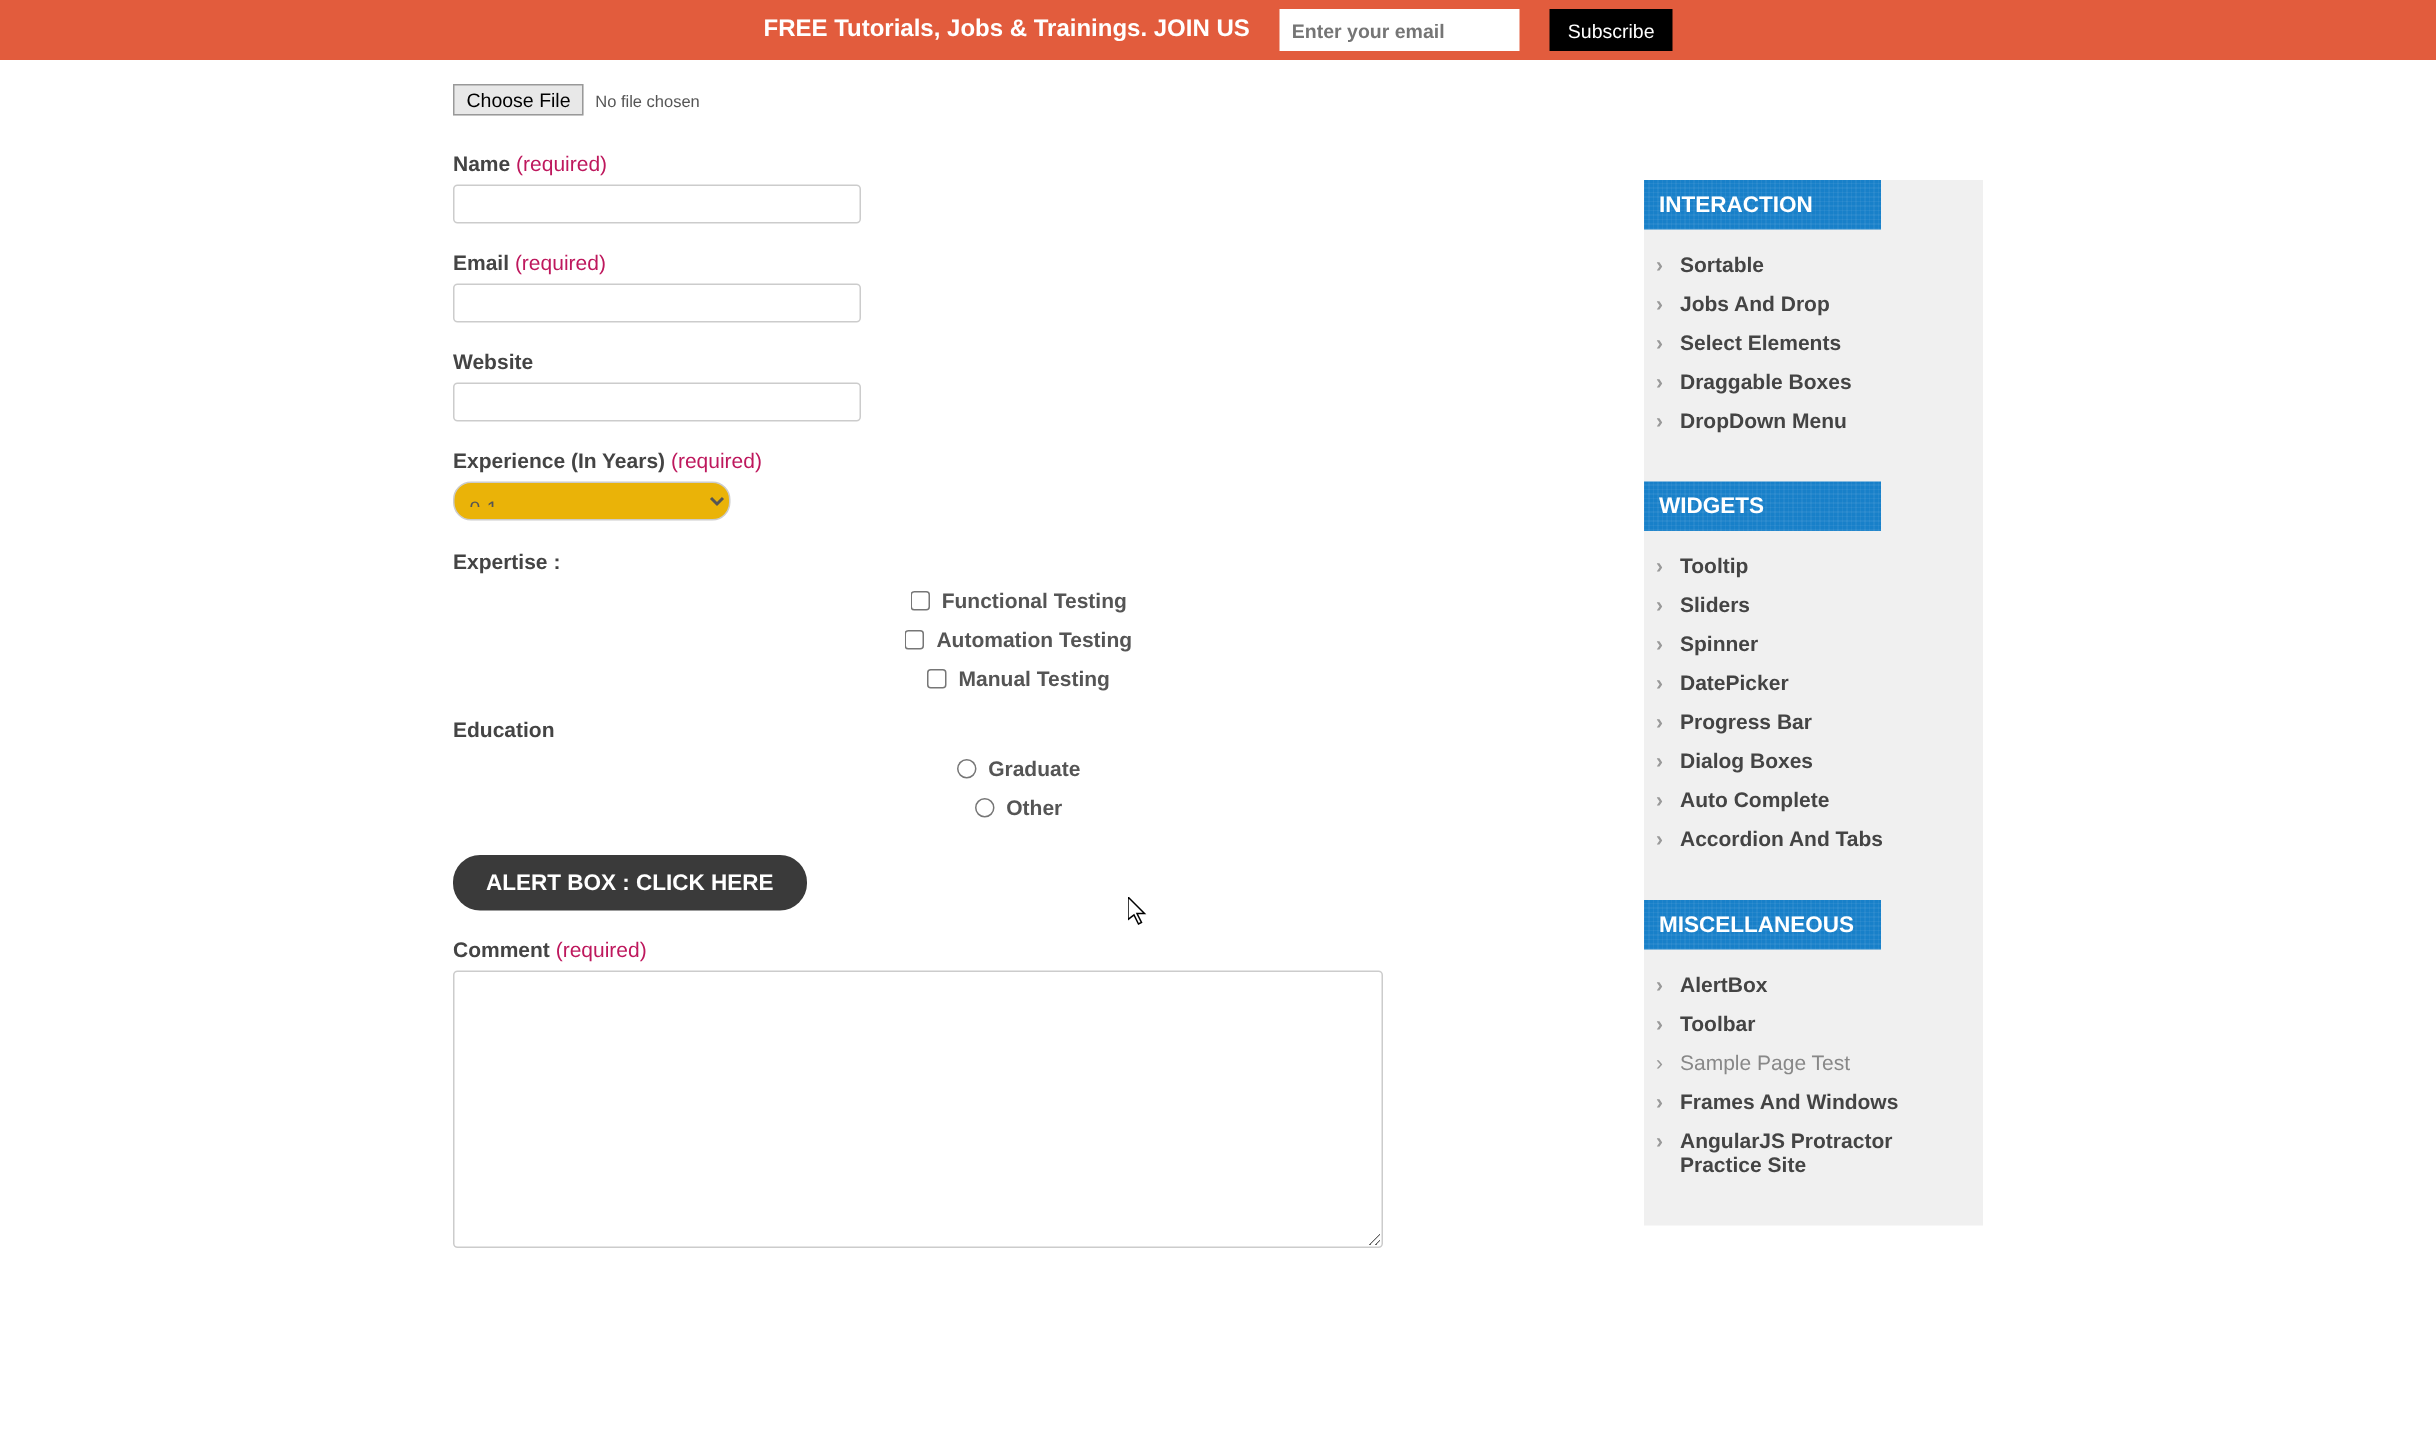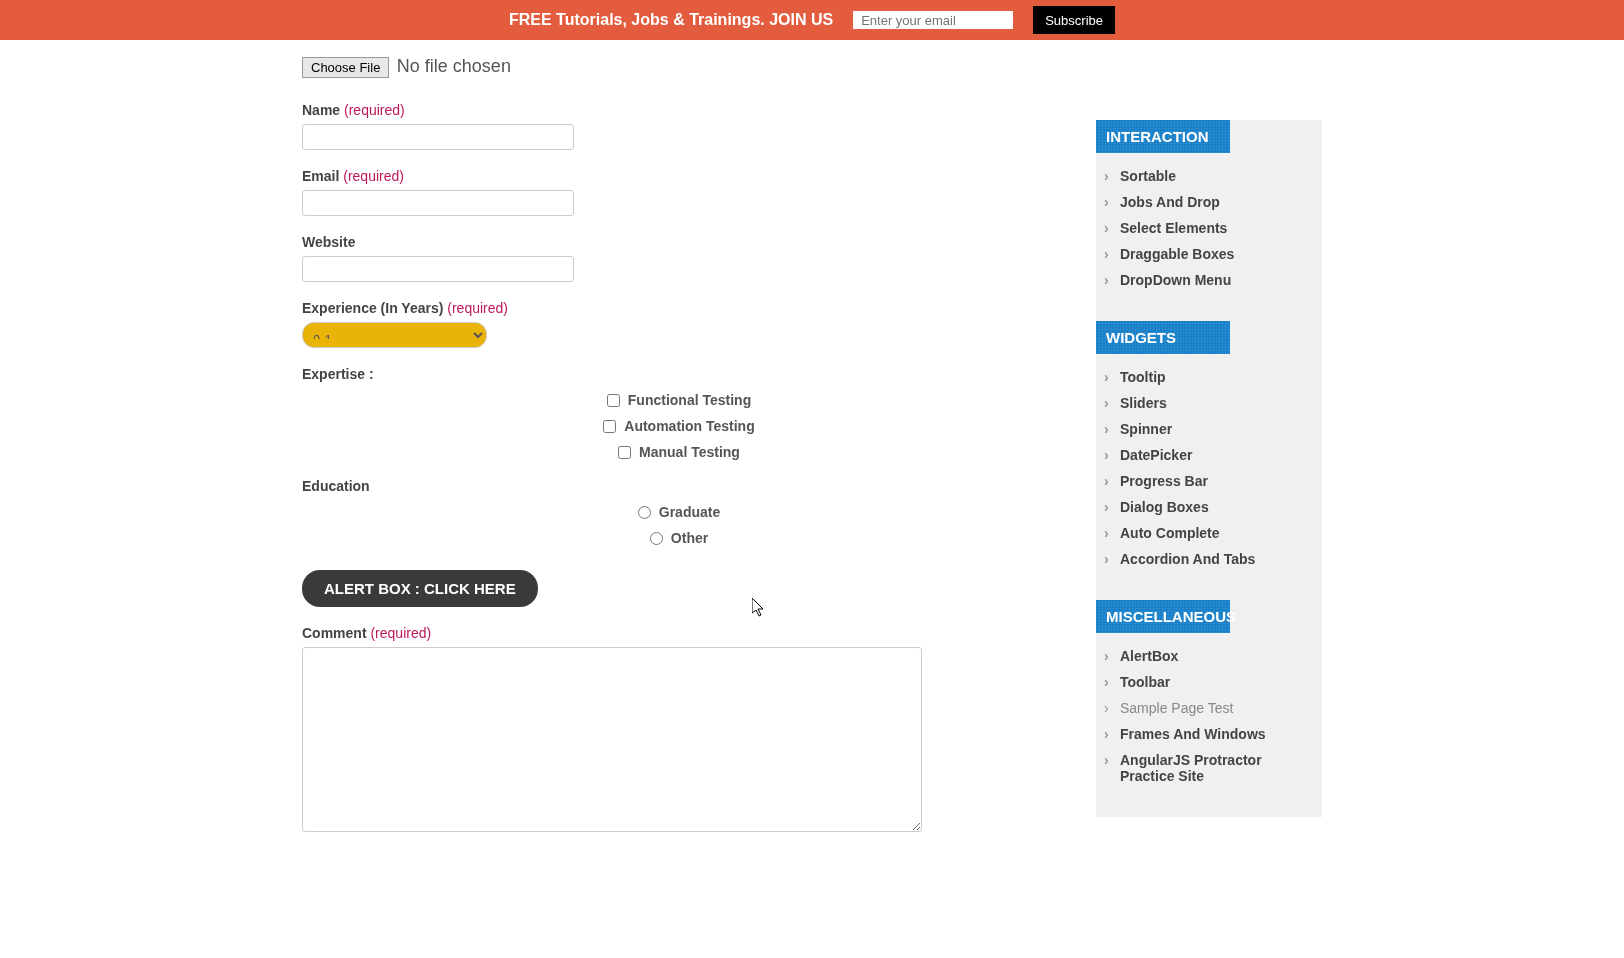--- a/index.html
+++ b/index.html
@@ -19,25 +19,26 @@
       align-items: center;
       justify-content: center;
       gap: 20px;
     }
     .banner-text {
       color: #fff;
       font-weight: bold;
       font-size: 16px;
     }
     .banner-email {
-      height: 18px;
+      height: 28px;
       width: 160px;
       padding: 4px 8px;
       border: none;
       font-size: 13px;
+      font-weight: bold;
     }
     .banner-subscribe {
       background: #000;
       color: #fff;
       border: none;
       height: 28px;
       padding: 0 12px;
       font-size: 13px;
       cursor: pointer;
     }
@@ -56,21 +57,21 @@
       margin-top: 8px;
     }
     .choose-file {
       background: #e8e8e8;
       border: 1px solid #999;
       padding: 2px 8px;
       font-size: 13px;
       cursor: pointer;
     }
     .no-file {
-      font-size: 18px;
+      font-size: 11px;
       color: #555;
       margin-left: 3px;
     }
     .form-group {
       margin-bottom: 18px;
     }
     .form-label {
       display: block;
       font-size: 14px;
       color: #555;
@@ -164,21 +165,21 @@
       margin-bottom: 28px;
     }
     .sidebar-header {
       background: #1880c9;
       background-image: repeating-linear-gradient(0deg, rgba(255,255,255,0.05) 0, rgba(255,255,255,0.05) 1px, transparent 1px, transparent 3px),
                         repeating-linear-gradient(90deg, rgba(255,255,255,0.05) 0, rgba(255,255,255,0.05) 1px, transparent 1px, transparent 3px);
       color: #fff;
       font-weight: bold;
       font-size: 15px;
       padding: 8px 10px;
-      width: 134px;
+      width: 158px;
       margin-bottom: 10px;
     }
     .sidebar-list {
       list-style: none;
       padding: 0 8px;
     }
     .sidebar-list li {
       padding: 5px 0 5px 16px;
       position: relative;
       font-size: 14px;

